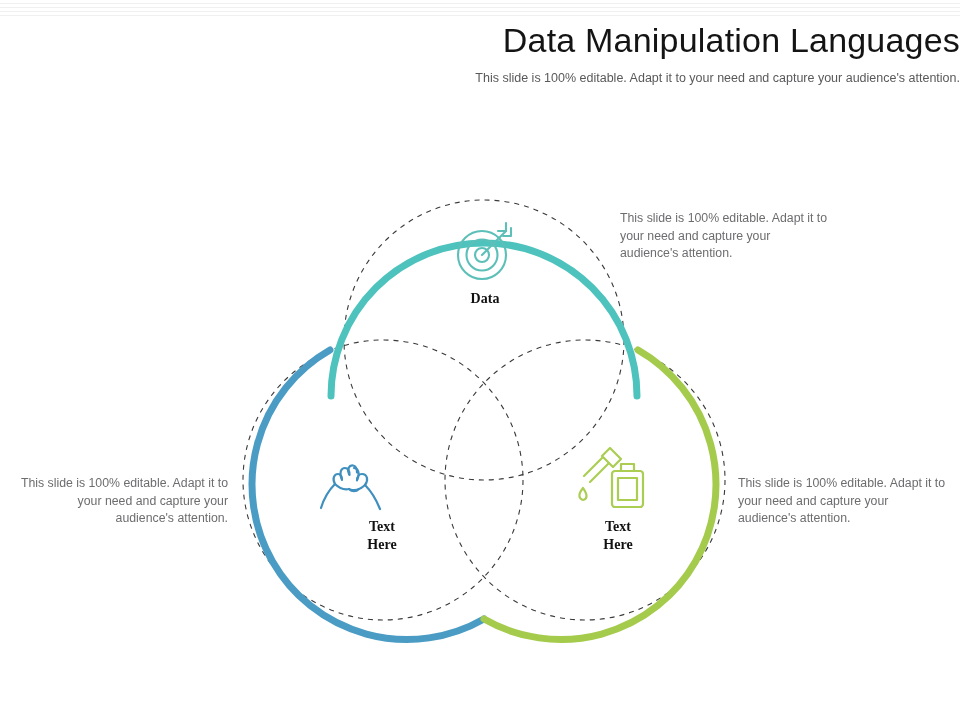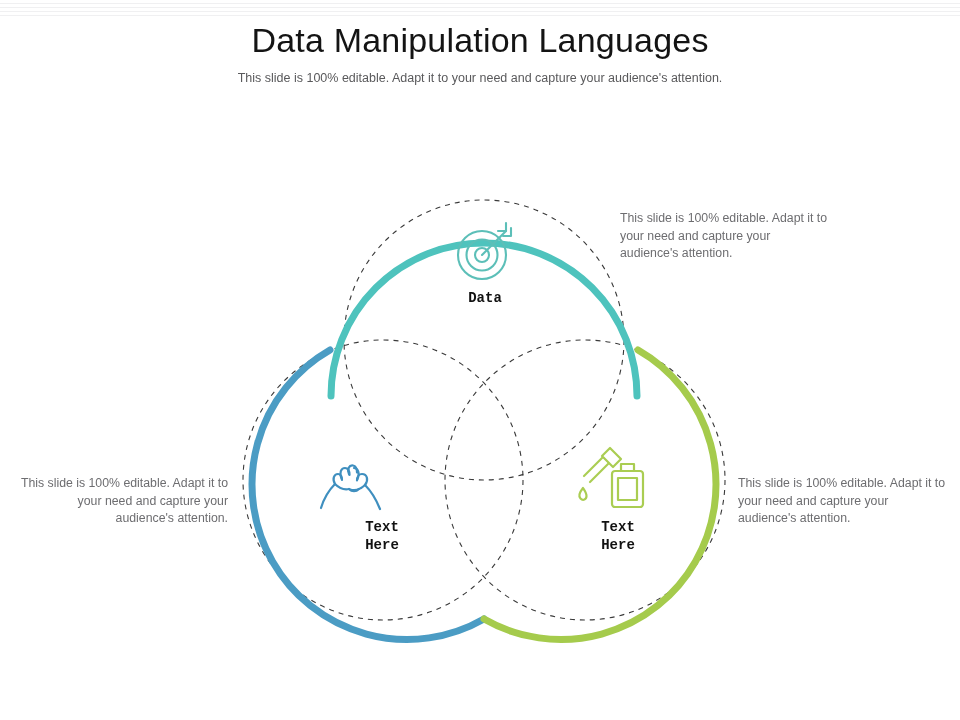--- a/index.html
+++ b/index.html
@@ -36,21 +36,21 @@
     inset: 0;
     background: #ffffff;
   }
 
   
   #header {
     position: absolute;
     top: 18px;
     left: 0;
     width: 960px;
-    text-align: center;
+    text-align: right;
   }
   #page-title {
     font-size: 34px;
     font-weight: 400;
     color: #141414;
     letter-spacing: .2px;
     line-height: 44px;
     margin: 0;
     font-family: "Liberation Sans", sans-serif;
   }
@@ -71,21 +71,21 @@
     height: 720px;
   }
   #venn-svg { display: block; }
 
   
   .circle-label {
     position: absolute;
     text-align: center;
     color: #111111;
     font-weight: bold;
-    font-family: Liberation Mono, monospace;
+    font-family: Liberation Serif, serif;
     line-height: 18px;
     pointer-events: none;
   }
   #label-top {
     left: 364px;
     top: 289px;
     width: 242px;
     font-size: 14px;
     line-height: 19px;
   }

